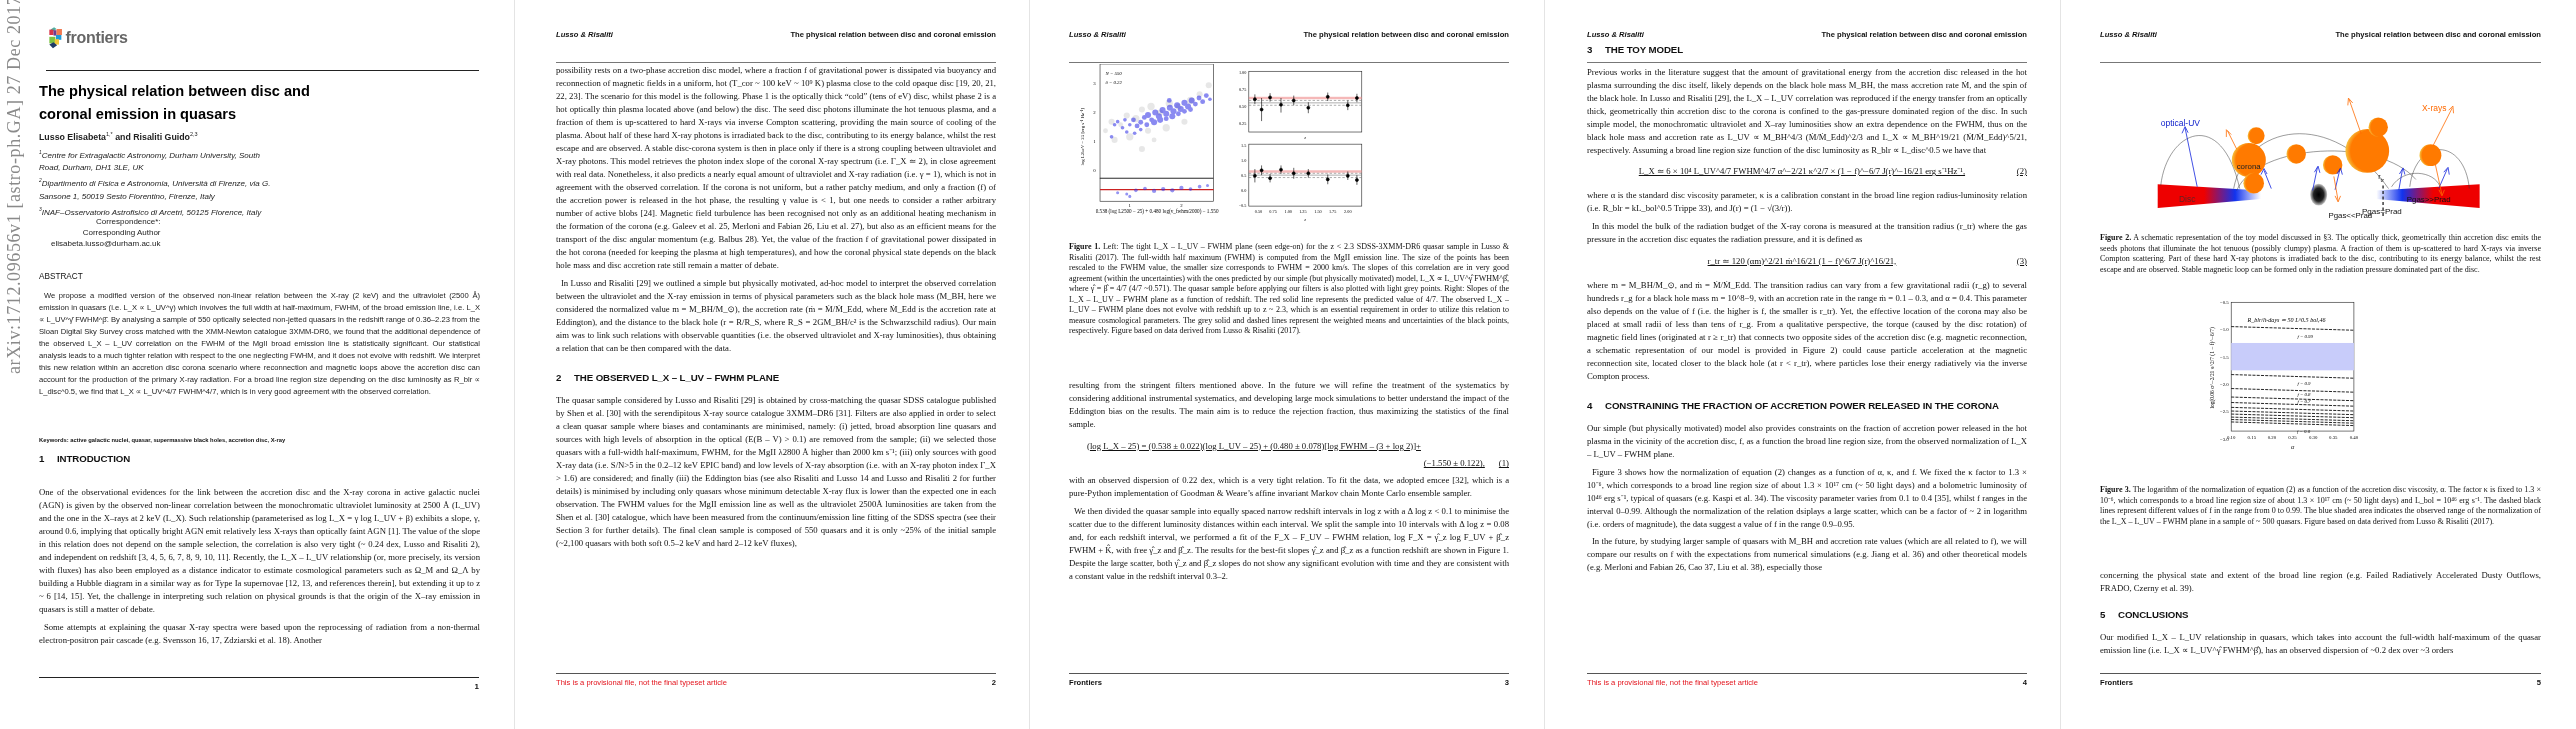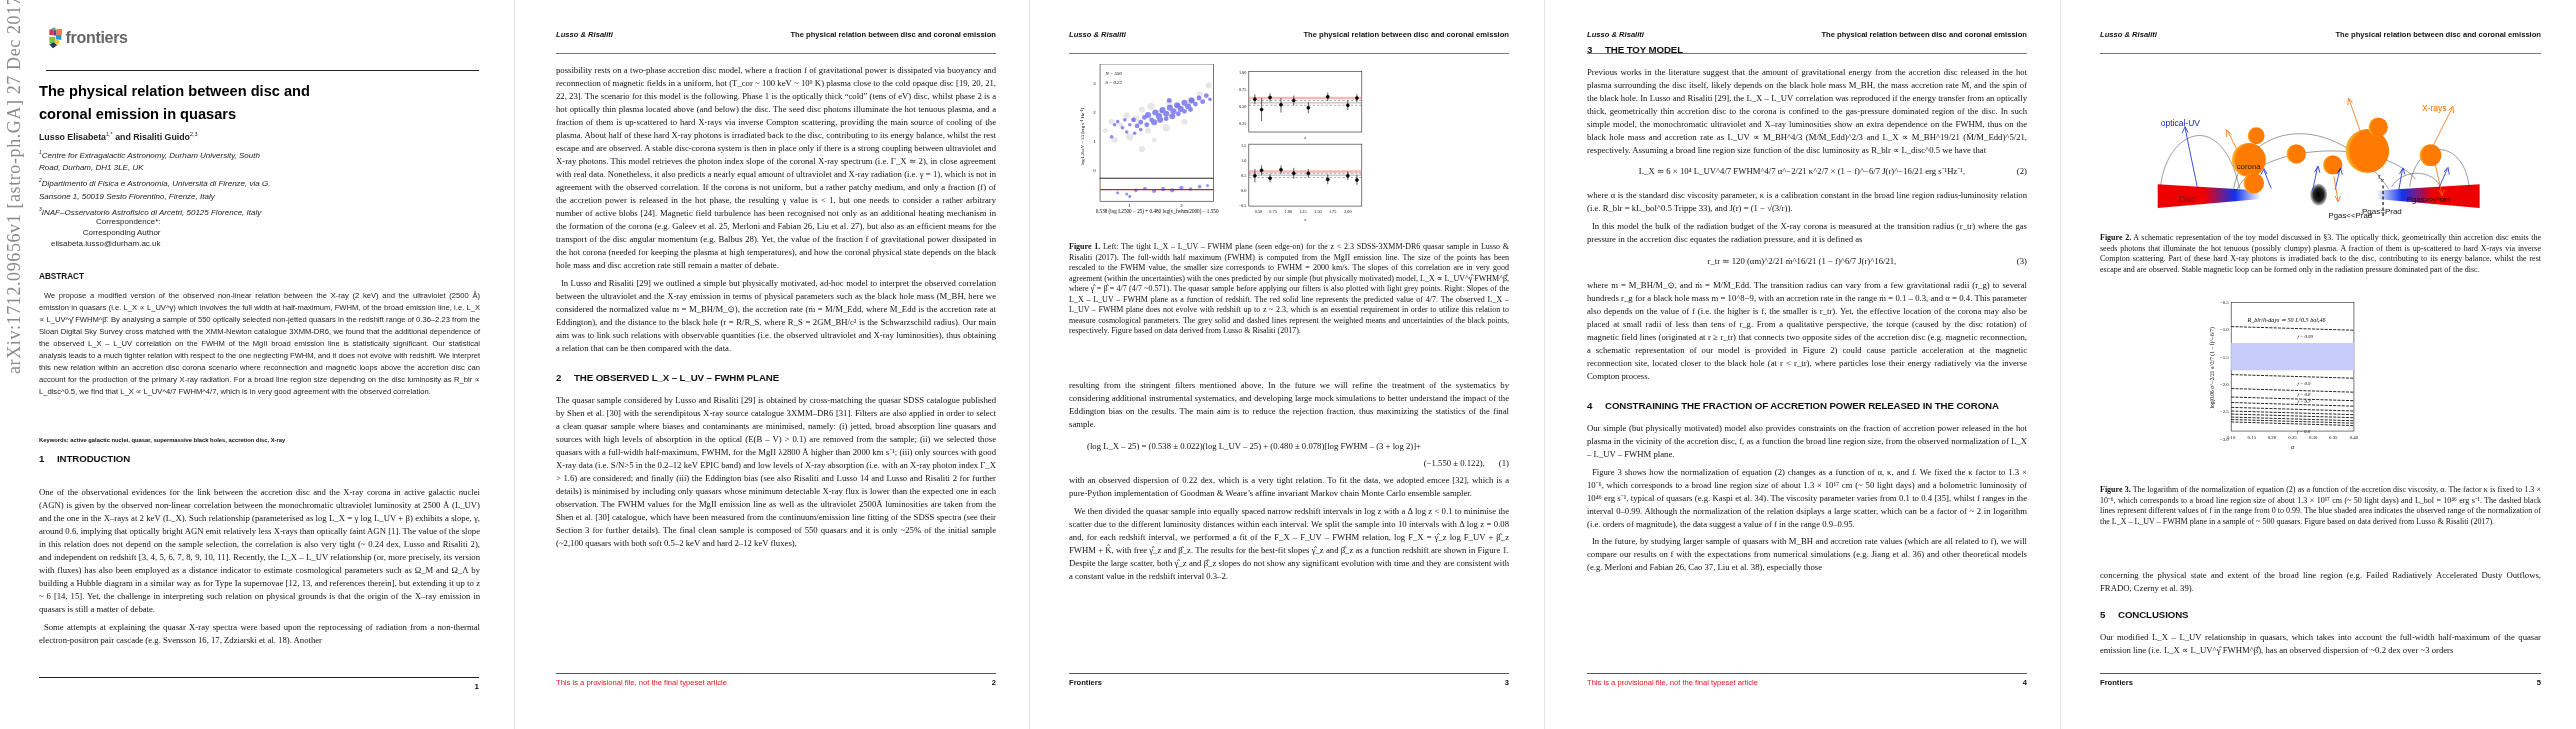--- a/index.html
+++ b/index.html
@@ -1,28 +1,28 @@
 <!DOCTYPE html>
 <html style="font-size:9.7px"><head>
 <meta charset="utf-8">
 <style>
   html, body { margin:0; padding:0; background:#ffffff; }
   body { width:2576px; height:729px; position:relative; overflow:hidden; font-family:"Liberation Serif", serif; color:#111; }
   .page { position:absolute; top:0; width:515px; height:729px; background:#fff; border-right:0.6px solid #e4e4e4; box-sizing:border-box; }
   .inner { position:absolute; left:39px; right:35px; top:0; bottom:0; }
   .sans { font-family:"Liberation Sans", sans-serif; }
-  .run-head { position:absolute; top:30px; left:0; right:0; height:13.4px; font-family:"Liberation Sans", sans-serif; font-size:7.6px; font-weight:bold; border-bottom:0.9px solid #777; padding-bottom:10px; }
+  .run-head { position:absolute; top:30px; left:0; right:0; height:13.4px; font-family:"Liberation Sans", sans-serif; font-size:7.6px; font-weight:bold; border-bottom:0.9px solid #777; padding-bottom:19px; }
   .run-head .l { position:absolute; left:0; top:0; font-style:italic; }
   .run-head .r { position:absolute; right:0; top:0; }
   .body-text { font-size:8.7px; line-height:13px; text-align:justify; hyphens:auto; }
   .body-text p { margin:0 0 4.9px 0; text-indent:4.9px; }
   .body-text p.noindent { text-indent:0; }
   h2.sec { font-family:"Liberation Sans", sans-serif; font-size:9.7px; font-weight:bold; margin:16px 0 9.7px 0; letter-spacing:-0.1px; }
   h2.sec .num { display:inline-block; width:18px; }
-  .eq { display:flex; justify-content:space-between; font-size:8.7px; margin:8.5px 0 11px 0; }
+  .eq { display:flex; justify-content:space-between; font-size:8.7px; margin:8.5px 0 11px 0;text-decoration:underline; }
   .eq .content { flex:1; text-align:center; font-style:normal; }
   .footer { position:absolute; left:0; right:0; top:673px; border-top:0.9px solid #555; padding-top:3.6px; font-family:"Liberation Sans", sans-serif; font-size:7.6px; }
   .footer .l { position:absolute; left:0; top:3.6px; }
   .footer .r { position:absolute; right:0; top:3.6px; font-weight:bold; }
   .footer .l.red { color:#e3121b; }
   .footer .l.bold { font-weight:bold; }
   .caption { font-size:8px; line-height:10.5px; text-align:justify; }
   .caption b { font-weight:bold; }
   .arxiv-stamp { position:absolute; left:3.6px; top:374px; transform:rotate(-90deg); transform-origin:left top; white-space:nowrap; font-family:"Liberation Serif", serif; font-size:18px; color:#8a8a8a; letter-spacing:0.6px; }
 </style>
@@ -56,21 +56,21 @@
     <div class="sans" style="position:absolute; left:0; top:147px; width:243px; font-size:8px; line-height:12.8px; font-style:italic; color:#222;">
       <div><sup style="font-size:4.9px;">1</sup><span>Centre for Extragalactic Astronomy, Durham University, South Road, Durham, DH1 3LE, UK</span></div>
       <div><sup style="font-size:4.9px;">2</sup><span>Dipartimento di Fisica e Astronomia, Università di Firenze, via G. Sansone 1, 50019 Sesto Fiorentino, Firenze, Italy</span></div>
       <div><sup style="font-size:4.9px;">3</sup><span>INAF–Osservatorio Astrofisico di Arcetri, 50125 Florence, Italy</span></div>
     </div>
     <div class="sans" style="position:absolute; left:12px; top:216px; font-size:8px; line-height:11px; color:#222;text-align:right;">
       <div>Correspondence*:</div>
       <div>Corresponding Author</div>
       <div>elisabeta.lusso@durham.ac.uk</div>
     </div>
-    <div class="sans" style="position:absolute; left:0; top:272px; font-size:8.2px; font-weight:bold;text-align:right;">ABSTRACT</div>
+    <div class="sans" style="position:absolute; left:0; top:272px; font-size:8.2px; font-weight:normal;text-align:right;">ABSTRACT</div>
     <div class="sans" style="position:absolute; left:0; top:290px; width:441px; font-size:7.6px; line-height:12px; text-align:justify; text-indent:4.9px; color:#222;">We propose a modified version of the observed non-linear relation between the X-ray (2 keV) and the ultraviolet (2500 Å) emission in quasars (i.e. L_X ∝ L_UV^γ) which involves the full width at half-maximum, FWHM, of the broad emission line, i.e. L_X ∝ L_UV^γ̂ FWHM^β̂. By analysing a sample of 550 optically selected non-jetted quasars in the redshift range of 0.36–2.23 from the Sloan Digital Sky Survey cross matched with the XMM-Newton catalogue 3XMM-DR6, we found that the additional dependence of the observed L_X – L_UV correlation on the FWHM of the MgII broad emission line is statistically significant. Our statistical analysis leads to a much tighter relation with respect to the one neglecting FWHM, and it does not evolve with redshift. We interpret this new relation within an accretion disc corona scenario where reconnection and magnetic loops above the accretion disc can account for the production of the primary X-ray radiation. For a broad line region size depending on the disc luminosity as R_blr ∝ L_disc^0.5, we find that L_X ∝ L_UV^4/7 FWHM^4/7, which is in very good agreement with the observed correlation.</div>
     <div class="sans" style="position:absolute; left:0; top:437px; font-size:5.8px; font-weight:bold;">
       <span>Keywords:</span> <span>active galactic nuclei, quasar, supermassive black holes, accretion disc, X-ray</span>
     </div>
     <h2 class="sec" style="position:absolute; left:0; top:453px; margin:0;">
       <span class="num">1</span><span>INTRODUCTION</span>
     </h2>
     <div class="body-text" style="position:absolute; left:0; top:486px; width:441px;">
       <p class="noindent">One of the observational evidences for the link between the accretion disc and the X-ray corona in active galactic nuclei (AGN) is given by the observed non-linear correlation between the monochromatic ultraviolet luminosity at 2500 Å (L_UV) and the one in the X–rays at 2 keV (L_X). Such relationship (parameterised as log L_X = γ log L_UV + β) exhibits a slope, γ, around 0.6, implying that optically bright AGN emit relatively less X-rays than optically faint AGN [1]. The value of the slope in this relation does not depend on the sample selection, the correlation is also very tight (~ 0.24 dex, Lusso and Risaliti 2), and independent on redshift [3, 4, 5, 6, 7, 8, 9, 10, 11]. Recently, the L_X – L_UV relationship (or, more precisely, its version with fluxes) has also been employed as a distance indicator to estimate cosmological parameters such as Ω_M and Ω_Λ by building a Hubble diagram in a similar way as for Type Ia supernovae [12, 13, and references therein], but extending it up to z ~ 6 [14, 15]. Yet, the challenge in interpreting such relation on physical grounds is that the origin of the X–ray emission in quasars is still a matter of debate.</p>
       <p>Some attempts at explaining the quasar X-ray spectra were based upon the reprocessing of radiation from a non-thermal electron-positron pair cascade (e.g. Svensson 16, 17, Zdziarski et al. 18). Another</p>

